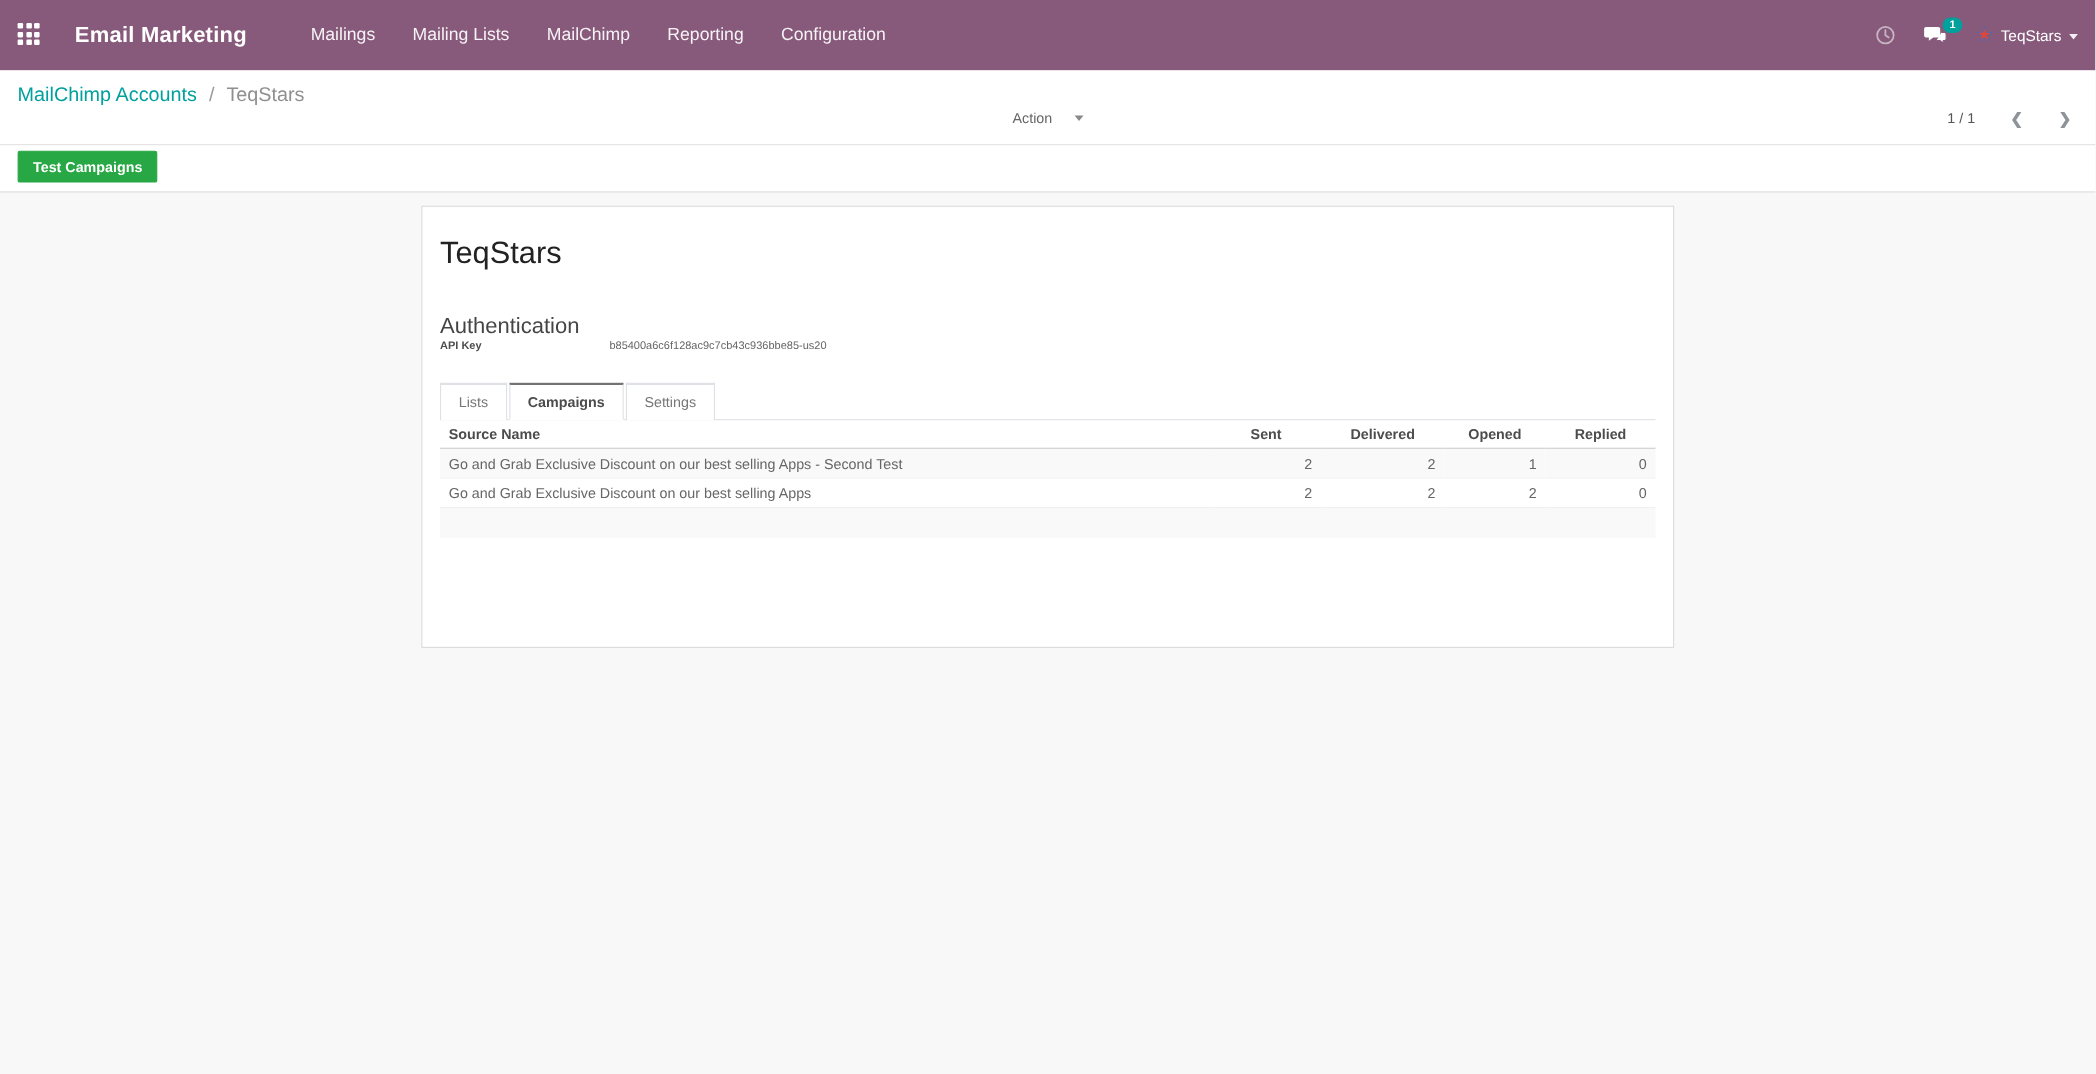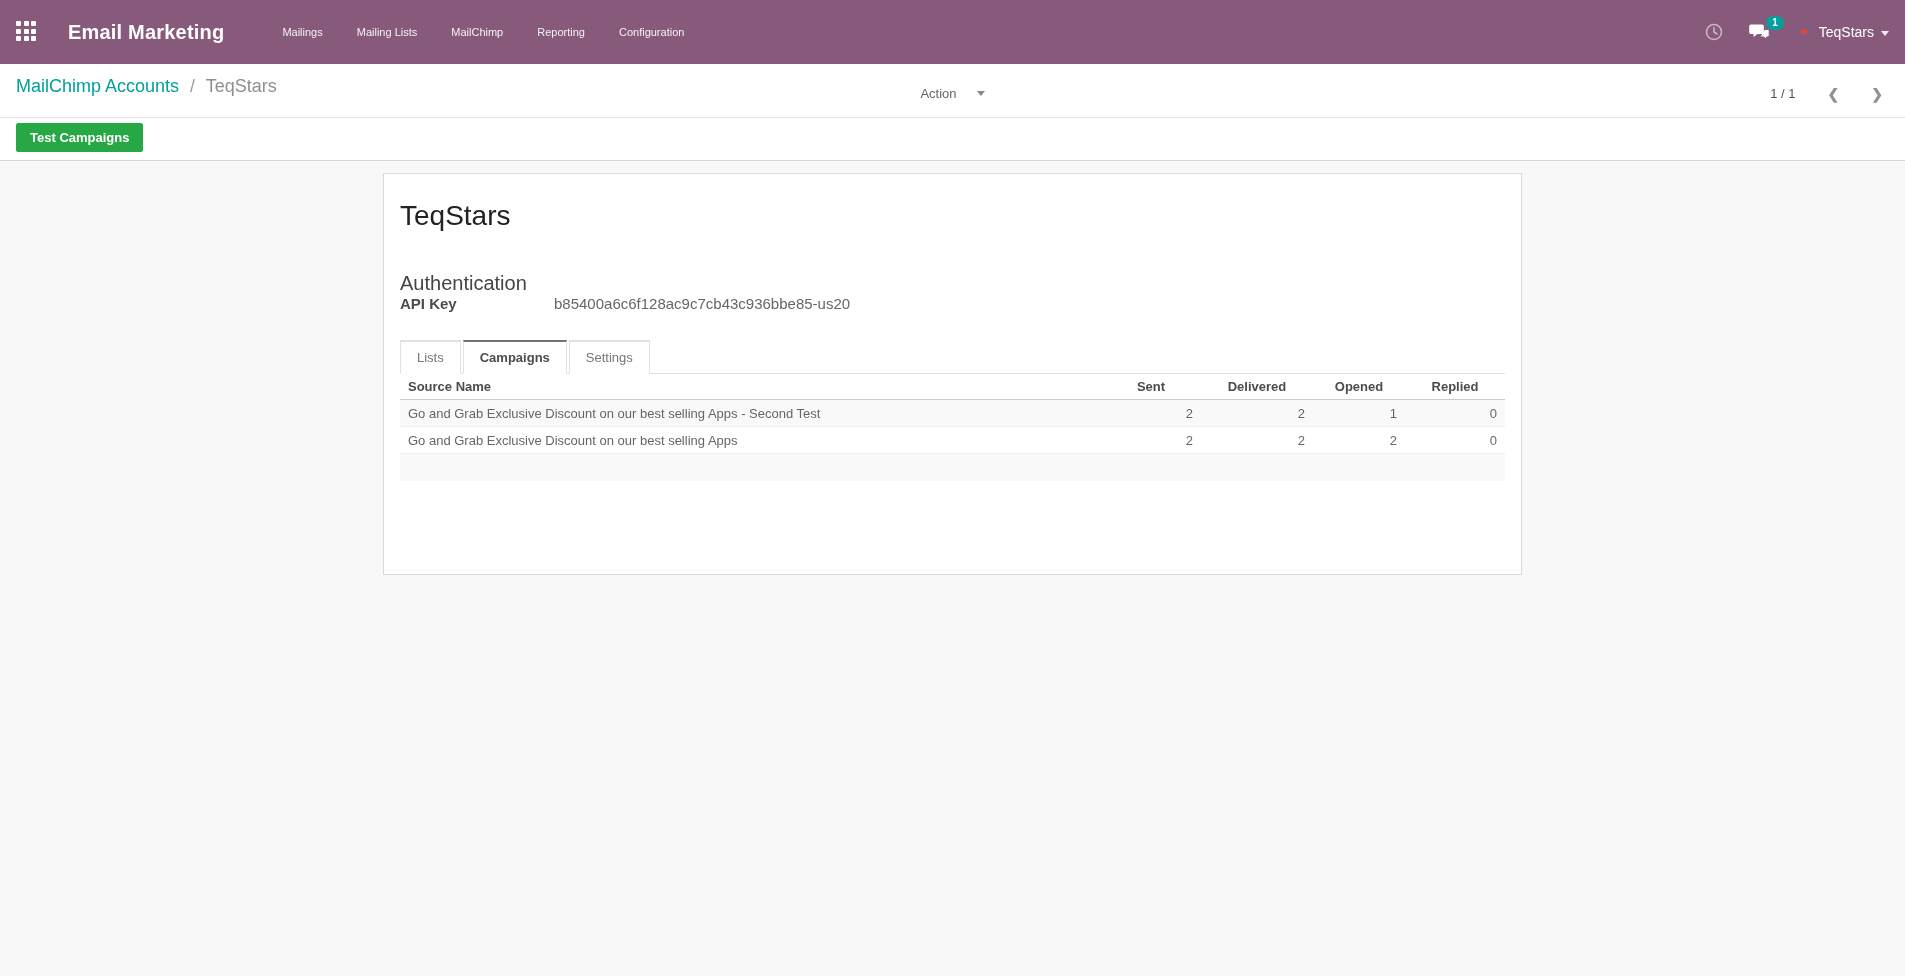--- a/index.html
+++ b/index.html
@@ -4,54 +4,54 @@
 <style>
   * { margin:0; padding:0; box-sizing:border-box; }
   html,body { width:1905px; height:976px; overflow:hidden; }
   body { font-family:"Liberation Sans", sans-serif; background:#f8f8f8; color:#4c4c4c; }
 
   
   .navbar { height:64px; background:#875A7B; display:flex; align-items:center; padding:0 16px; color:#fff; }
   .apps-icon { width:22px; height:22px; display:grid; grid-template-columns:repeat(3,5px); grid-template-rows:repeat(3,5px); gap:2.5px; cursor:pointer; margin-right:30px; }
   .apps-icon span { background:#fff; border-radius:1px; }
   .brand { font-size:20px; font-weight:bold; letter-spacing:.2px; margin-right:58px; white-space:nowrap; cursor:pointer; }
-  .nav-menu { display:flex; align-items:center; gap:34px; font-size:11px; }
+  .nav-menu { display:flex; align-items:center; gap:34px; font-size:16px; }
   .nav-menu .nav-item { color:rgba(255,255,255,.92); cursor:pointer; white-space:nowrap; }
   .nav-right { margin-left:auto; display:flex; align-items:center; gap:26px; }
   .clock-icon { opacity:.55; cursor:pointer; display:flex; }
   .chat-wrap { position:relative; cursor:pointer; display:flex; }
   .badge { position:absolute; top:-7px; right:-14px; background:#00A09D; color:#fff; font-size:10px; font-weight:bold; border-radius:9px; padding:2px 6px; line-height:1; }
   .user-menu { display:flex; align-items:center; gap:7px; cursor:pointer; }
   .user-name { font-size:14px; color:#fff; }
   .caret-down { width:0; height:0; border-left:4px solid transparent; border-right:4px solid transparent; border-top:5px solid rgba(255,255,255,.9); margin-top:2px; }
 
   
   .control-panel { background:#fff; padding:12px 16px 10px 16px; position:relative; border-bottom:1px solid #e3e3e3; }
-  .breadcrumb { font-size:18px; margin-bottom:10px; }
+  .breadcrumb { font-size:18px; margin-bottom:24px; }
   .breadcrumb .bc-link { color:#00A09D; cursor:pointer; }
   .breadcrumb .bc-sep { color:#9a9a9a; margin:0 6px; }
   .breadcrumb .bc-current { color:#8f8f8f; }
   .cp-buttons { display:flex; align-items:center; height:30px; }
   .btn-edit { background:#00A09D; border:1px solid #00A09D; color:#fff; font-size:12px; font-weight:bold; letter-spacing:.3px; padding:7px 15px; cursor:pointer; font-family:inherit; }
   .btn-create { background:none; border:none; color:#00A09D; font-size:12px; font-weight:bold; letter-spacing:.3px; padding:7px 16px; cursor:pointer; font-family:inherit; }
   .action-dd { position:absolute; left:50%; transform:translateX(-50%); bottom:16px; color:#666; font-size:13px; cursor:pointer; display:flex; align-items:center; gap:20px; }
   .action-dd .caret { width:0; height:0; border-left:4px solid transparent; border-right:4px solid transparent; border-top:5px solid #888; }
   .pager { position:absolute; right:22px; bottom:16px; display:flex; align-items:center; gap:32px; color:#555; font-size:13px; }
   .pager .chev { color:#8d9398; font-size:14px; font-weight:bold; cursor:pointer; line-height:1; }
 
   
   .statusbar { background:#fff; border-bottom:1px solid #d9d9d9; padding:5px 16px 8px 16px; }
   .btn-test { background:#28a745; border:1px solid #28a745; color:#fff; font-size:13px; font-weight:bold; padding:6px 13px; cursor:pointer; border-radius:2px; font-family:inherit; }
 
   
   .form-area { padding-top:12px; }
   .sheet { width:1139px; height:402px; margin:0 auto; background:#fff; border:1px solid #d8dadd; padding:26px 16px 16px 16px; }
   .record-title { font-size:28px; font-weight:500; color:#222; margin-bottom:40px; }
   .section-title { font-size:20px; font-weight:500; color:#454545; margin-bottom:0; }
-  .field-row { display:flex; font-size:15px; margin-bottom:28px; }
+  .field-row { display:flex; font-size:10px; margin-bottom:28px; }
   .field-label { width:154px; font-weight:bold; color:#4c4c4c; }
   .field-value { color:#666; }
 
   
   .tabs { display:flex; border-bottom:1px solid #dee2e6; }
   .tab { padding:8px 16px; font-size:13px; color:#777; border:1px solid #dee2e6; border-bottom:none; background:#fff; cursor:pointer; margin-bottom:-1px; border-top:2px solid #dee2e6; }
   .tab + .tab { margin-left:2px; }
   .tab.active { border-top:2px solid #737373; color:#4c4c4c; font-weight:bold; border-bottom:1px solid #fff; }
 
   

